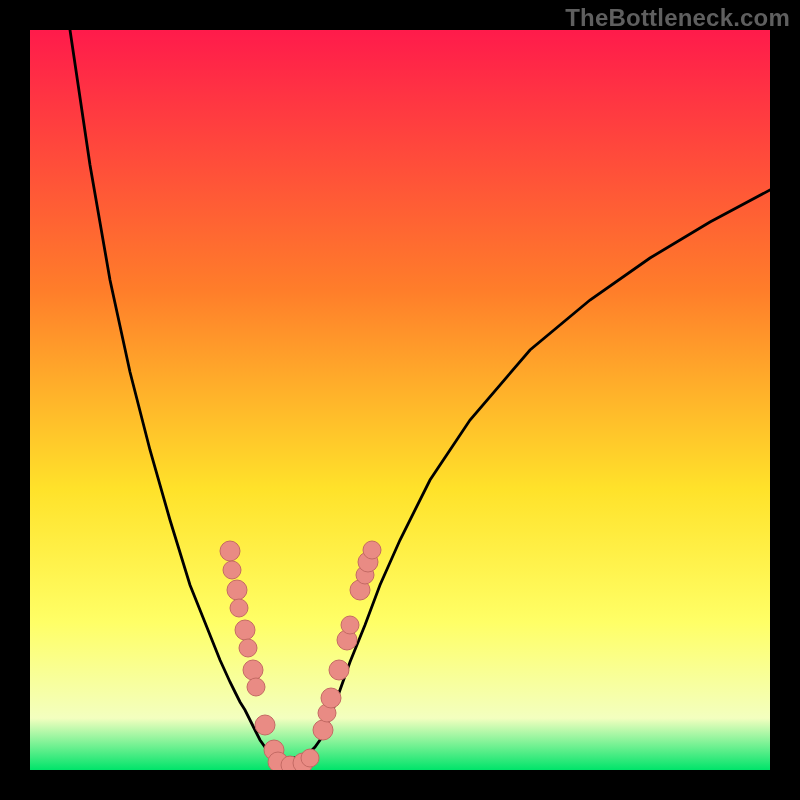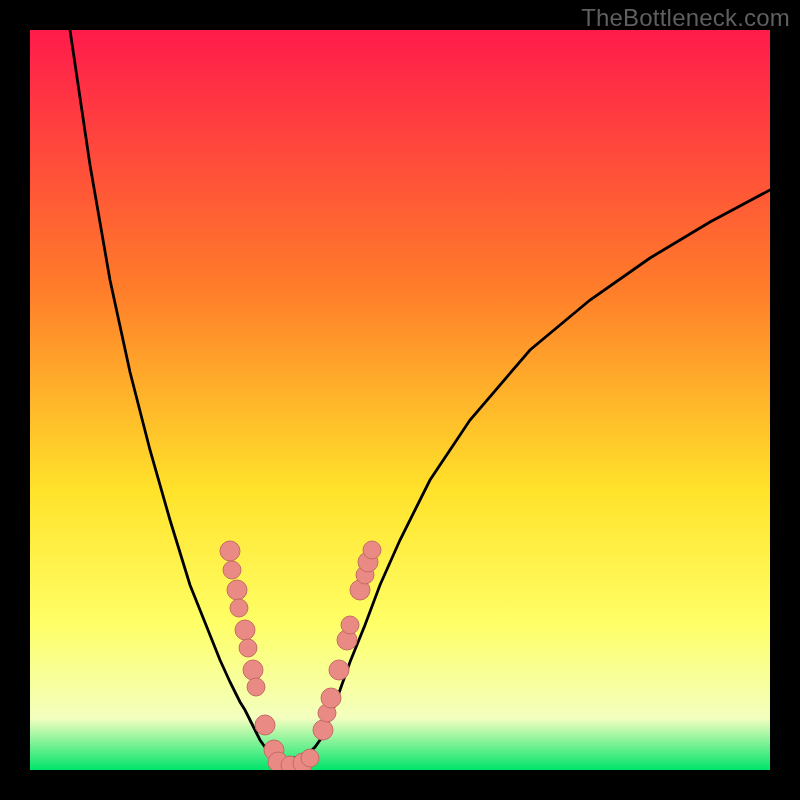--- a/index.html
+++ b/index.html
@@ -12,21 +12,21 @@
   .plot {
     position: absolute;
     left: 30px; top: 30px;
     width: 740px; height: 740px;
     overflow: hidden;
   }
   .watermark {
     position: absolute;
     top: 4px; right: 10px;
     font-size: 24px;
-    font-weight: 400;
+    font-weight: 700;
     color: #5f5f5f;
     letter-spacing: 0.2px;
     user-select: none;
   }
 </style>
 </head>
 <body>
 
 <div class="frame">
   <div class="plot">

